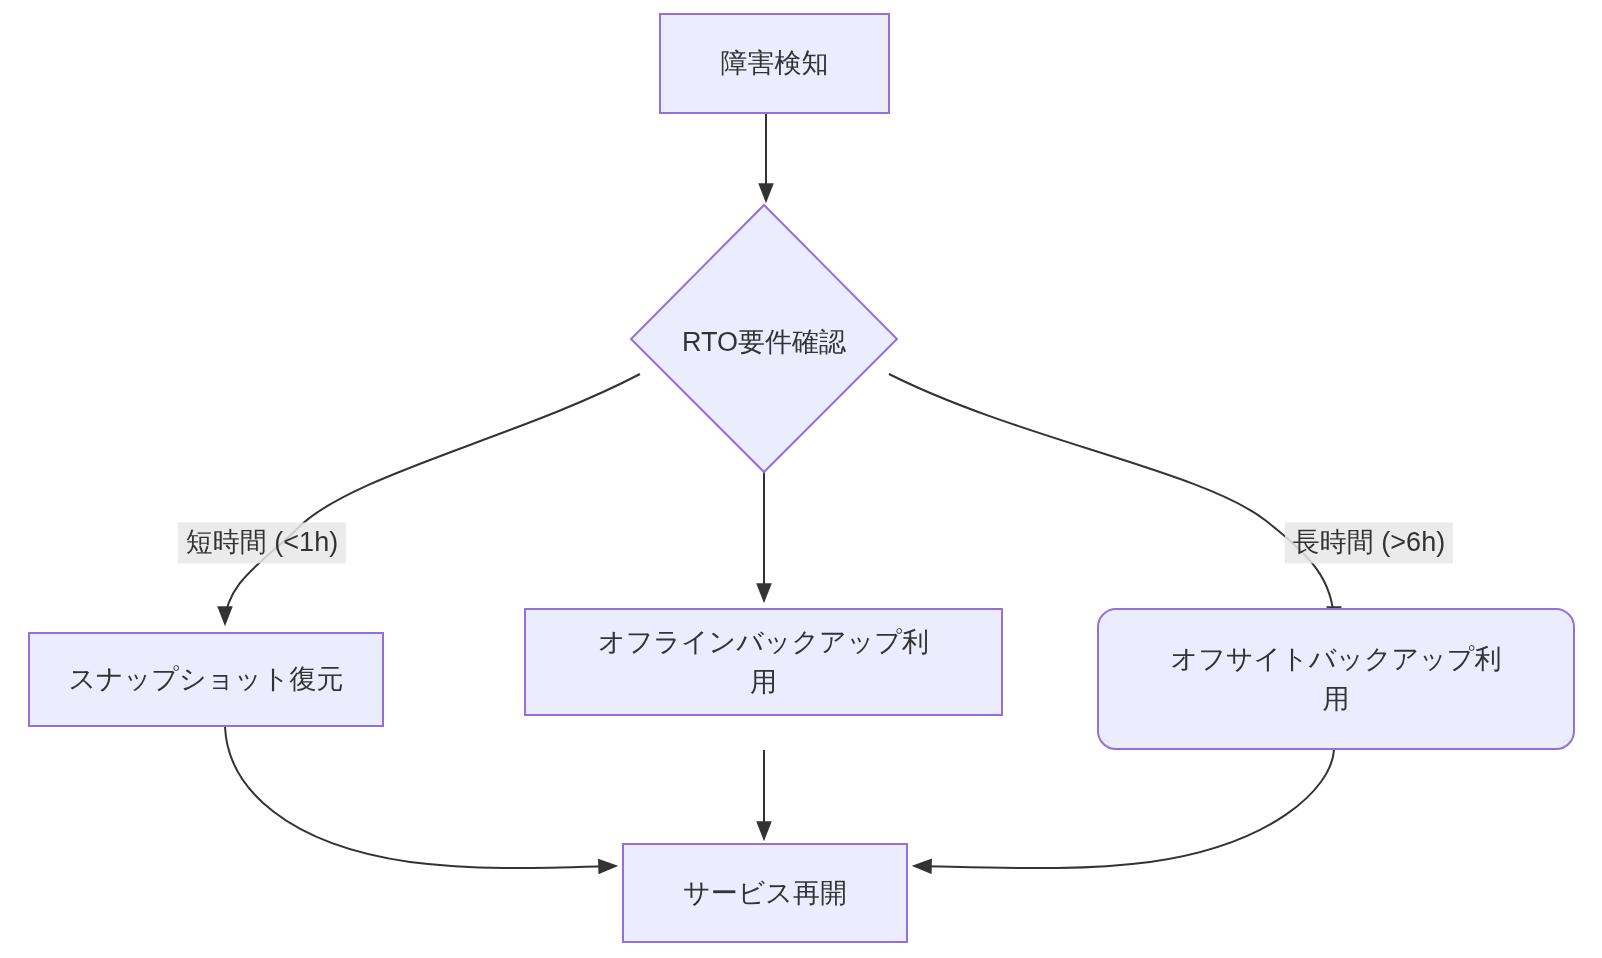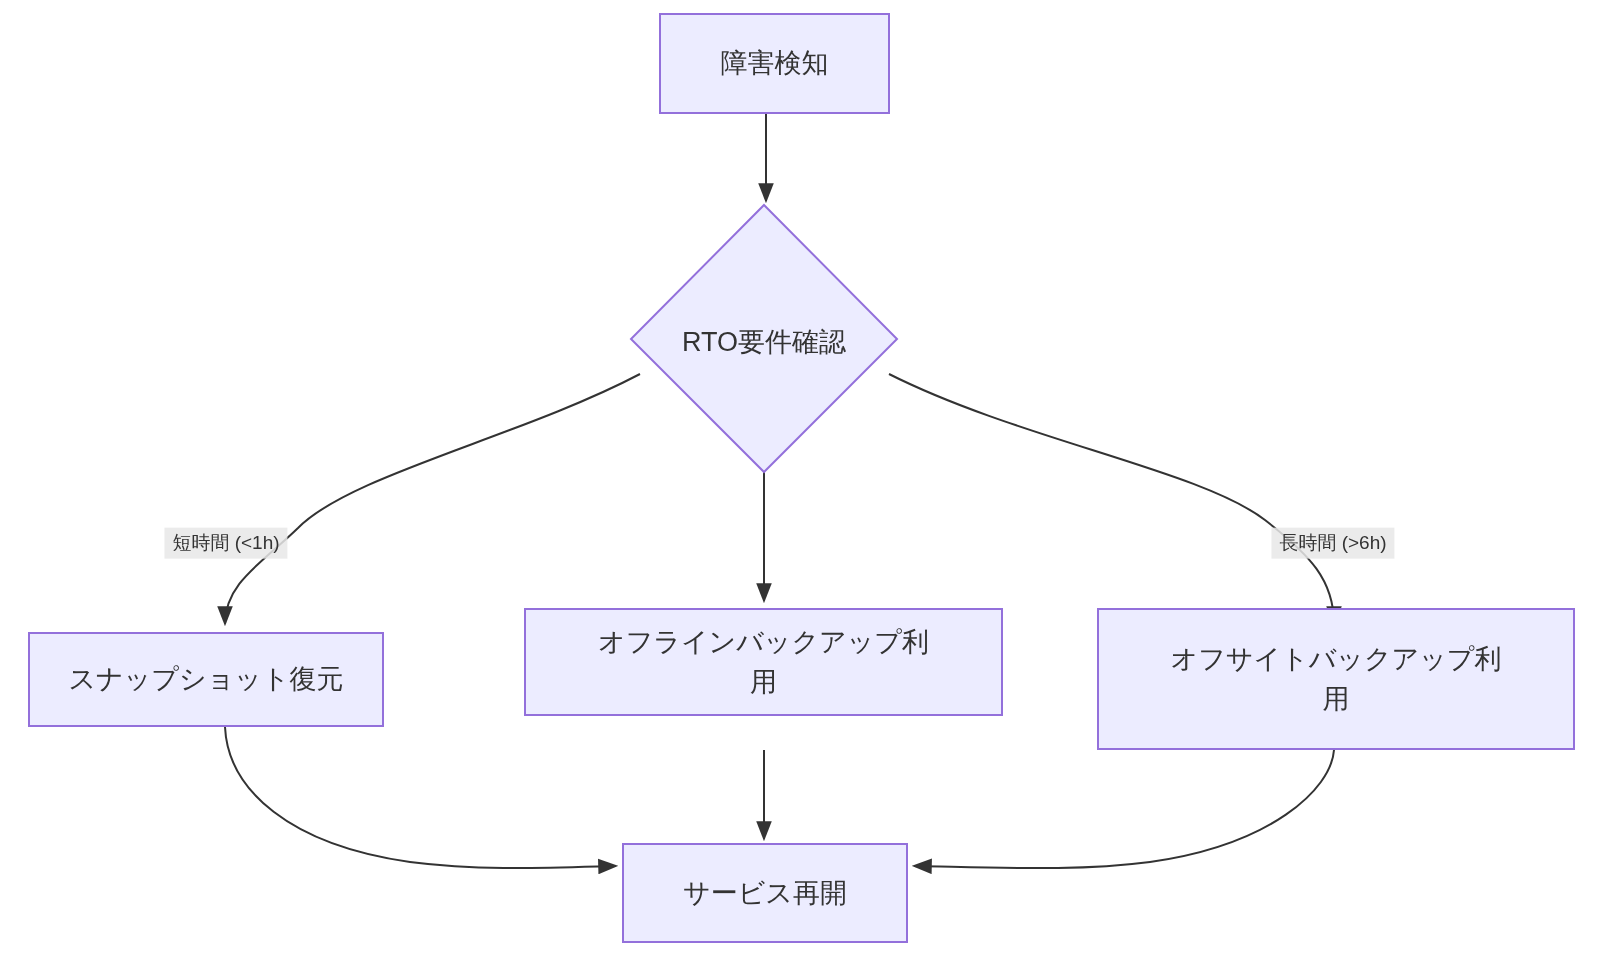--- a/index.html
+++ b/index.html
@@ -30,40 +30,41 @@
     justify-content: center;
     text-align: center;
     font-size: 27px;
     line-height: 1.5;
     color: #333333;
     white-space: pre-line;
   }
   .node-start   { left: 651px;  top: 13px;  width: 231px; height: 101px; margin-left: 8px; }
   .node-snap    { left: 28px;   top: 632px; width: 356px; height: 95px;  }
   .node-offline { left: 524px;  top: 608px; width: 479px; height: 108px; }
-  .node-offsite { left: 1097px; top: 608px; width: 478px; height: 142px; }
+  .node-offsite { left: 1097px; top: 608px; width: 478px; height: 142px; border-radius: 19px; }
   .node-resume  { left: 622px;  top: 843px; width: 286px; height: 100px; font-family: Liberation Serif, serif; }
   .diamond-label {
     position: absolute;
     left: 764px; top: 342px;
     transform: translate(-50%, -50%);
     font-size: 27px;
     color: #333333;
     white-space: nowrap;
     text-align: center;
   }
   .edge-label {
     position: absolute;
     transform: translate(-50%, -50%);
     background: rgba(232,232,232,0.85);
-    font-size: 19px;
+    font-size: 27px;
     line-height: 1.3;
     color: #333333;
     padding: 3px 8px;
     white-space: nowrap;
+    margin-left: 36px;
   }
   .edge-label-short  { left: 226px;  top: 543px; }
   .edge-label-medium { left: 764px;  top: 543px; }
   .edge-label-long   { left: 1333px; top: 543px; }
 </style>
 </head>
 <body>
 
 <div class="canvas">
 

